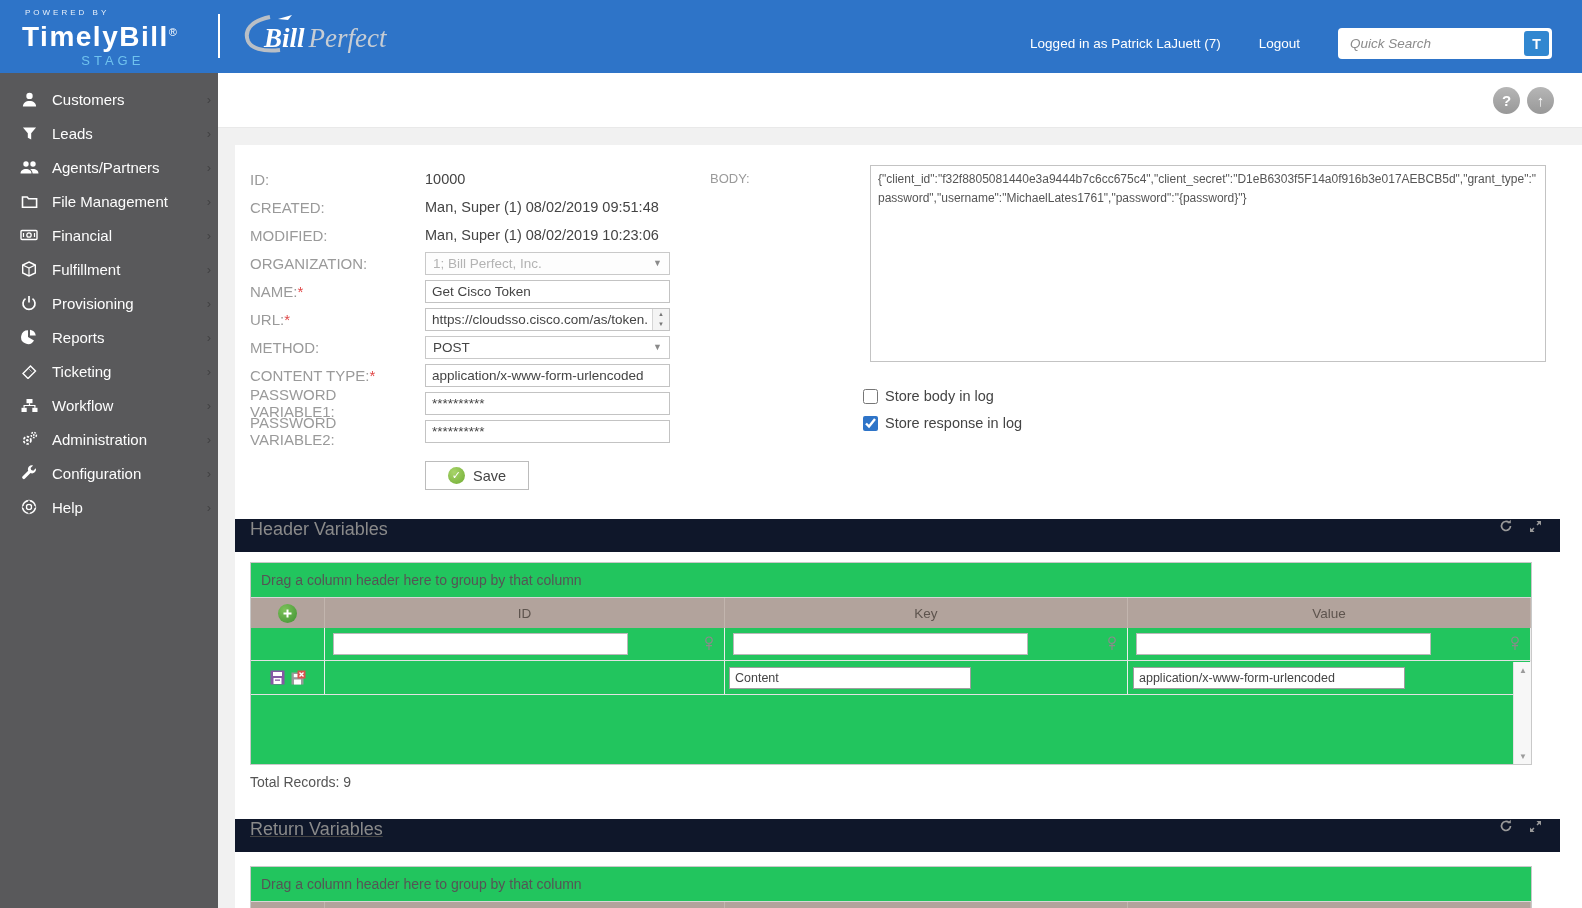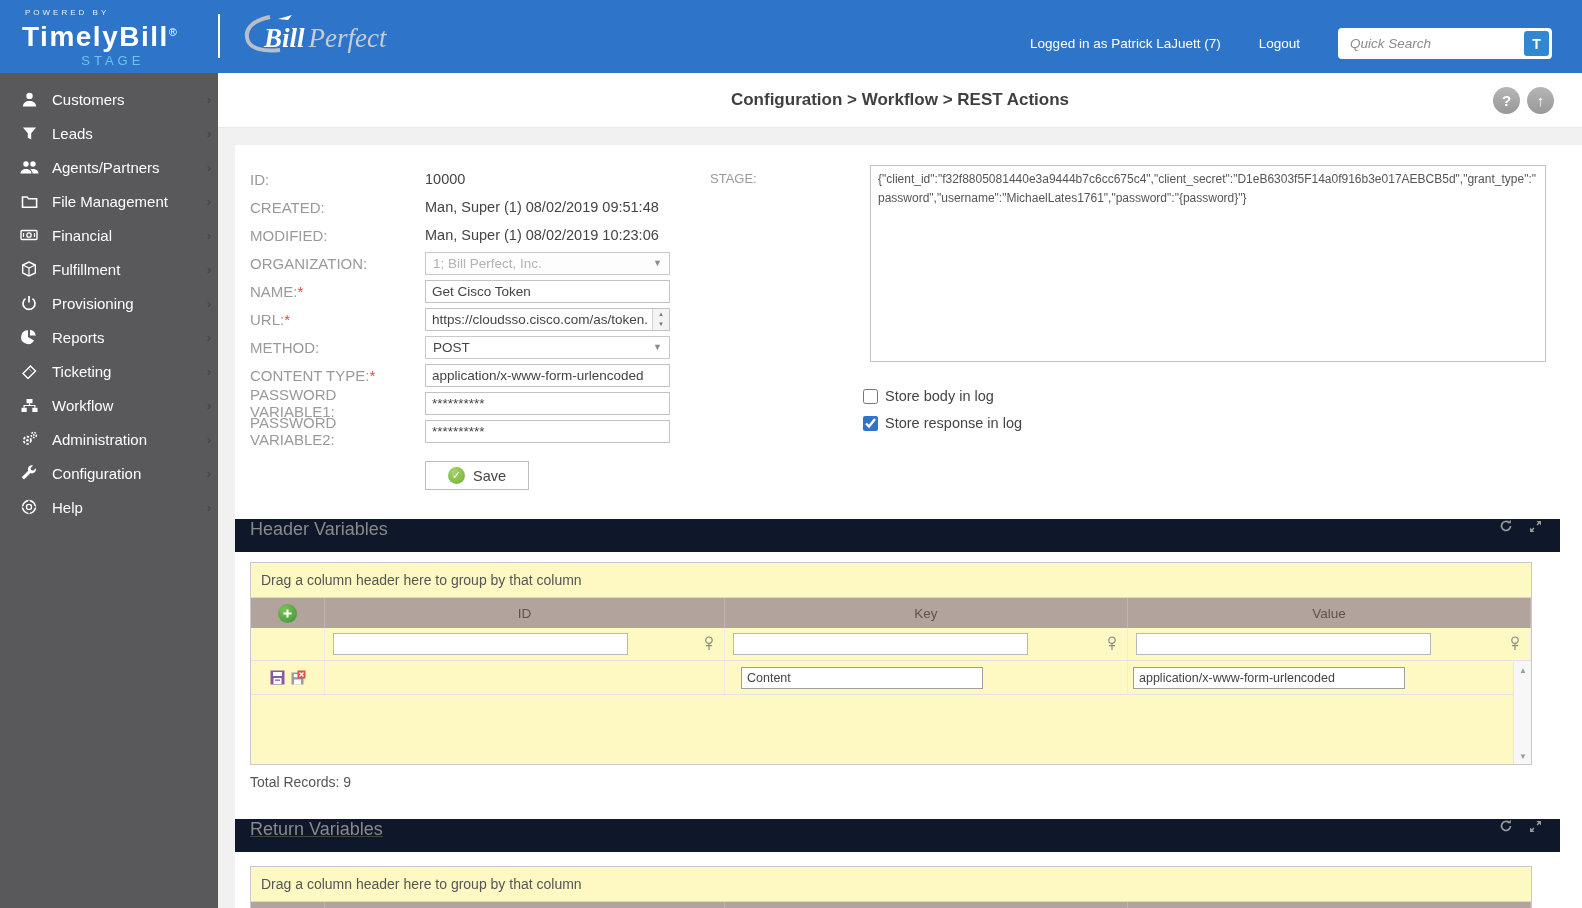--- a/index.html
+++ b/index.html
@@ -82,37 +82,37 @@
   .chk1{top:223px;} .chk2{top:250px;}
 
   
   .section-bar{position:absolute;left:0;width:1325px;height:33px;background:#0f172a;display:flex;align-items:flex-start;
     justify-content:space-between;padding:0 18px 2px 15px;}
   .section-title{font-size:18px;color:#8a8a8a;}
   .section-icons{display:flex;gap:16px;align-items:center;}
   .sec-icon{cursor:pointer;display:flex;}
 
   
-  .grid{position:absolute;left:15px;width:1282px;background:#fef9c3;border:1px solid #c9c9c9;}
+  .grid{position:absolute;left:15px;width:1282px;background:#22c55e;border:1px solid #c9c9c9;}
   .group-row{height:35px;border-bottom:1px solid #d7d7d7;display:flex;align-items:center;padding-left:10px;
     font-size:14px;color:#555;}
   .ghead{height:30px;background:#b2a39c;display:flex;}
   .ghead .gcell{display:flex;align-items:center;justify-content:center;font-size:13.5px;color:#5e544e;
     border-right:1px solid #c2b5ae;cursor:pointer;}
   .gfilter{height:33px;display:flex;border-bottom:1px solid #e2e2e2;}
   .gfilter .gcell,.grow .gcell{display:flex;align-items:center;border-right:1px solid #ececec;position:relative;}
   .grow{height:34px;display:flex;border-bottom:1px solid #e2e2e2;}
   .gcell.cmd{width:74px;justify-content:center;}
   .gcell.c-id{width:400px;}
   .gcell.c-key{width:403px;}
   .gcell.c-val{flex:1;}
   .filter-input{margin-left:8px;width:295px;height:22px;border:1px solid #b9b9b9;padding:0 5px;font-size:12.5px;
     font-family:"Liberation Sans","DejaVu Sans",sans-serif;}
   .pin{position:absolute;right:10px;top:8px;cursor:pointer;display:flex;}
-  .cell-input{margin-left:16px;height:22px;border:1px solid #9f9f9f;padding:0 5px;font-size:12.5px;color:#444;
+  .cell-input{margin-left:4px;height:22px;border:1px solid #9f9f9f;padding:0 5px;font-size:12.5px;color:#444;
     font-family:"Liberation Sans","DejaVu Sans",sans-serif;}
   .key-input{width:242px;} .val-input{width:272px;margin-left:5px;}
   .plus-btn{width:19px;height:19px;border-radius:50%;background:radial-gradient(circle at 35% 30%,#7cc25a,#3f9132);
     display:flex;align-items:center;justify-content:center;cursor:pointer;}
   .row-icons{display:flex;gap:6px;}
   .row-icons span{cursor:pointer;display:flex;}
   .gempty{height:69px;}
   .vscroll{position:absolute;right:0;top:99px;bottom:0;width:18px;background:#f7f7f7;border-left:1px solid #e3e3e3;}
   .vs-arrow{position:absolute;left:0;width:18px;height:16px;display:flex;align-items:center;justify-content:center;
     color:#9b9b9b;font-size:8px;cursor:pointer;}
@@ -304,21 +304,20 @@
         </span>
       <span class="side-label">Help</span>
       <span class="side-chevron">›</span>
     </div>
 
   </div>
 
   <div class="content">
 
     <div class="breadcrumb-bar">
-      <div class="breadcrumb">Configuration &gt; Workflow &gt; REST Actions</div>
       <div class="round-btn help-btn">?</div>
       <div class="round-btn top-btn">↑</div>
     </div>
 
     <div class="main">
 
       <div class="form-left">
         <div class="form-row">
           <span class="flabel">ID:</span>
           <span class="fvalue">10000</span>
@@ -371,21 +370,21 @@
           <span class="flabel">PASSWORD VARIABLE2:</span>
           <input class="txt-input" value="**********" style="">
         </div>
         <button class="save-btn">
           <span class="check-circle">✓</span>
           <span>Save</span>
         </button>
       </div>
 
       <div class="form-right">
-        <span class="body-label">STAGE:</span>
+        <span class="body-label">BODY:</span>
         <textarea class="body-textarea" style="">{"client_id":"f32f8805081440e3a9444b7c6cc675c4","client_secret":"D1eB6303f5F14a0f916b3e017AEBCB5d","grant_type":"password","username":"MichaelLates1761","password":"{password}"}</textarea>
         <label class="chk-row chk1">
           <input type="checkbox" style="">
           <span>Store body in log</span>
         </label>
         <label class="chk-row chk2">
           <input type="checkbox" checked="" style="">
           <span>Store response in log</span>
         </label>
       </div>

